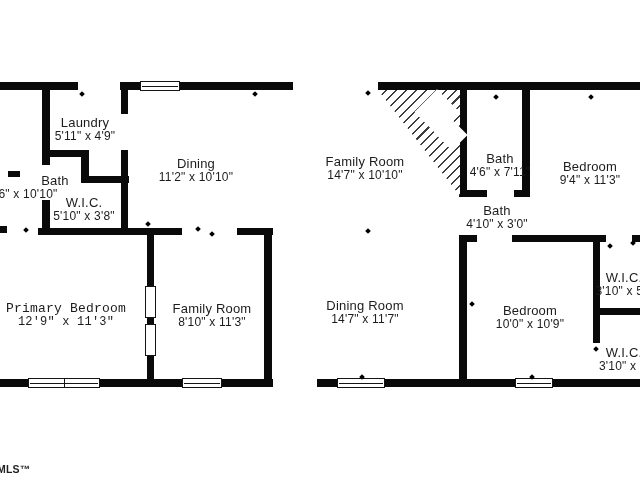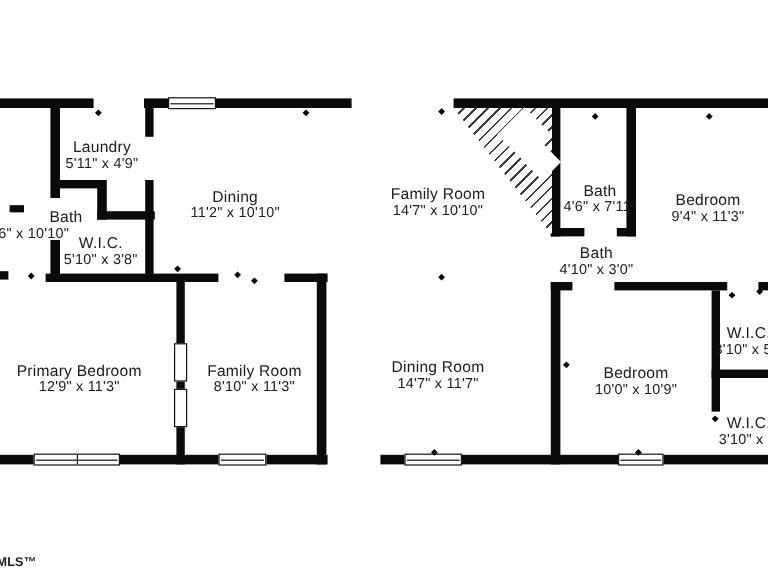--- a/index.html
+++ b/index.html
@@ -117,21 +117,21 @@
     <span class="dims">4'6" x 7'11"</span>
   </div>
   <div class="room" style="left:590px;top:160px;">
     <span class="name">Bedroom</span>
     <span class="dims">9'4" x 11'3"</span>
   </div>
   <div class="room" style="left:497px;top:204px;">
     <span class="name">Bath</span>
     <span class="dims">4'10" x 3'0"</span>
   </div>
-  <div class="room" style="left:66px;top:302px;">
+  <div class="room" style="left:66px;top:302px;font-family:Liberation Mono, monospace;">
     <span class="name">Primary Bedroom</span>
     <span class="dims">12'9" x 11'3"</span>
   </div>
   <div class="room" style="left:212px;top:302px;">
     <span class="name">Family Room</span>
     <span class="dims">8'10" x 11'3"</span>
   </div>
   <div class="room" style="left:365px;top:299px;">
     <span class="name">Dining Room</span>
     <span class="dims">14'7" x 11'7"</span>

